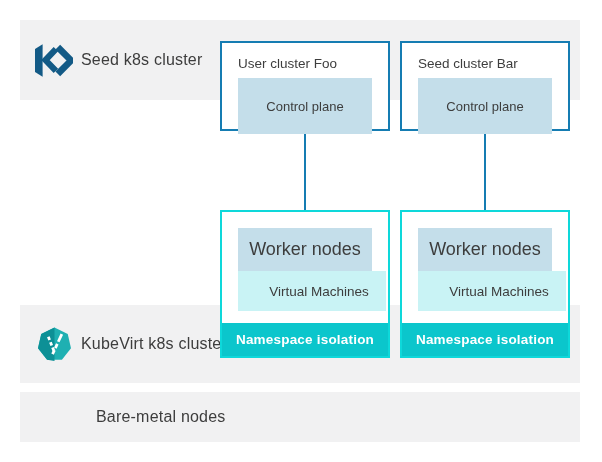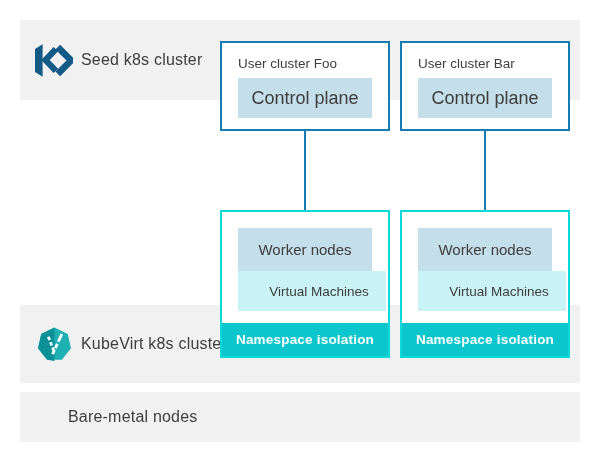--- a/index.html
+++ b/index.html
@@ -3,41 +3,41 @@
 <meta charset="utf-8">
 <style>
   html,body{margin:0;padding:0;background:#ffffff;}
   body{font-family:"Liberation Sans", sans-serif;}
   .canvas{position:relative;width:602px;height:462px;background:#fff;overflow:hidden;}
 
   
   .band{position:absolute;left:20px;width:560px;background:var(--band-bg);display:flex;align-items:center;z-index:1;}
   .band-seed{top:20px;height:80px;padding-left:15px;box-sizing:border-box;}
   .band-kubevirt{top:305px;height:78px;padding-left:16px;box-sizing:border-box;}
-  .band-baremetal{top:392px;height:50px;padding-left:48px;box-sizing:border-box;}
+  .band-baremetal{top:392px;height:50px;padding-left:76px;box-sizing:border-box;}
   .band-label{color:var(--text);font-size:16px;font-weight:500;letter-spacing:.2px;}
   .band-icon{flex:0 0 auto;margin-right:8px;display:block;}
 
   
   .connector{position:absolute;width:2px;height:80px;top:131px;background:var(--blue-border);z-index:2;}
   .connector-foo{left:304px;}
   .connector-bar{left:484px;}
 
   
   .user-box{position:absolute;top:41px;width:170px;height:90px;background:#fff;border:2px solid var(--blue-border);box-sizing:border-box;z-index:3;}
   .user-box.col-foo{left:220px;}
   .user-box.col-bar{left:400px;}
   .user-box-title{position:absolute;left:16px;top:13px;font-size:13.5px;color:var(--text);text-align:center;}
-  .control-plane{position:absolute;left:16px;top:35px;width:134px;height:40px;background:var(--steel-fill);display:flex;align-items:center;justify-content:center;font-size:18px;color:var(--text);}
+  .control-plane{position:absolute;left:16px;top:35px;width:134px;height:56px;background:var(--steel-fill);display:flex;align-items:center;justify-content:center;font-size:13px;color:var(--text);}
 
   
   .kv-box{position:absolute;top:210px;width:170px;height:148px;background:#fff;border:2px solid var(--cyan-border);box-sizing:border-box;z-index:3;}
   .kv-box.col-foo{left:220px;}
   .kv-box.col-bar{left:400px;}
-  .worker-nodes{position:absolute;left:16px;top:16px;width:134px;height:43px;background:var(--steel-fill);display:flex;align-items:center;justify-content:center;font-size:15px;color:var(--text);}
+  .worker-nodes{position:absolute;left:16px;top:16px;width:134px;height:43px;background:var(--steel-fill);display:flex;align-items:center;justify-content:center;font-size:18px;color:var(--text);}
   .virtual-machines{position:absolute;left:16px;top:59px;width:134px;height:40px;background:var(--vm-fill);display:flex;align-items:center;justify-content:center;font-size:13.5px;color:var(--text);padding-left:14px;}
   .namespace-bar{position:absolute;left:0;right:0;bottom:0;height:33px;background:var(--teal-bar);display:flex;align-items:center;justify-content:center;color:#fff;font-size:13.5px;font-weight:700;letter-spacing:.2px;}
 </style>
 </head>
 <body>
 
 <div class="canvas">
 
   <div class="band band-seed">
     <svg class="band-icon" width="38" height="37" viewBox="0 0 40 38" aria-hidden="true">
@@ -64,21 +64,21 @@
 
   <div class="connector connector-foo"></div>
   <div class="connector connector-bar"></div>
 
   <div class="user-box col-foo">
     <div class="user-box-title">User cluster Foo</div>
     <div class="control-plane">Control plane</div>
   </div>
 
   <div class="user-box col-bar">
-    <div class="user-box-title">User cluster Bar</div>
+    <div class="user-box-title">Seed cluster Bar</div>
     <div class="control-plane">Control plane</div>
   </div>
 
   <div class="kv-box col-foo">
     <div class="worker-nodes">Worker nodes</div>
     <div class="virtual-machines">Virtual Machines</div>
     <div class="namespace-bar">Namespace isolation</div>
   </div>
 
   <div class="kv-box col-bar">

